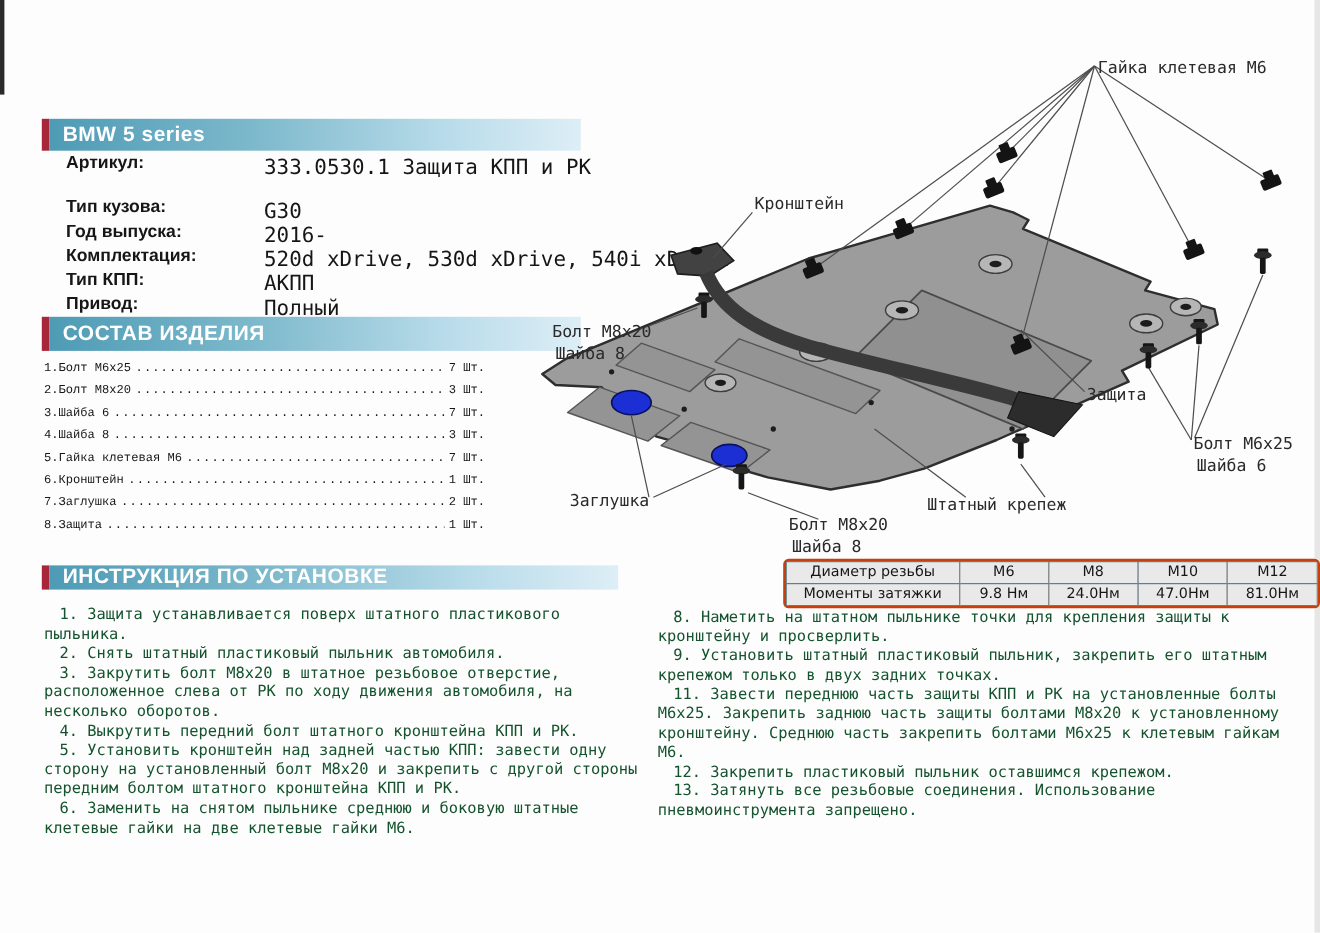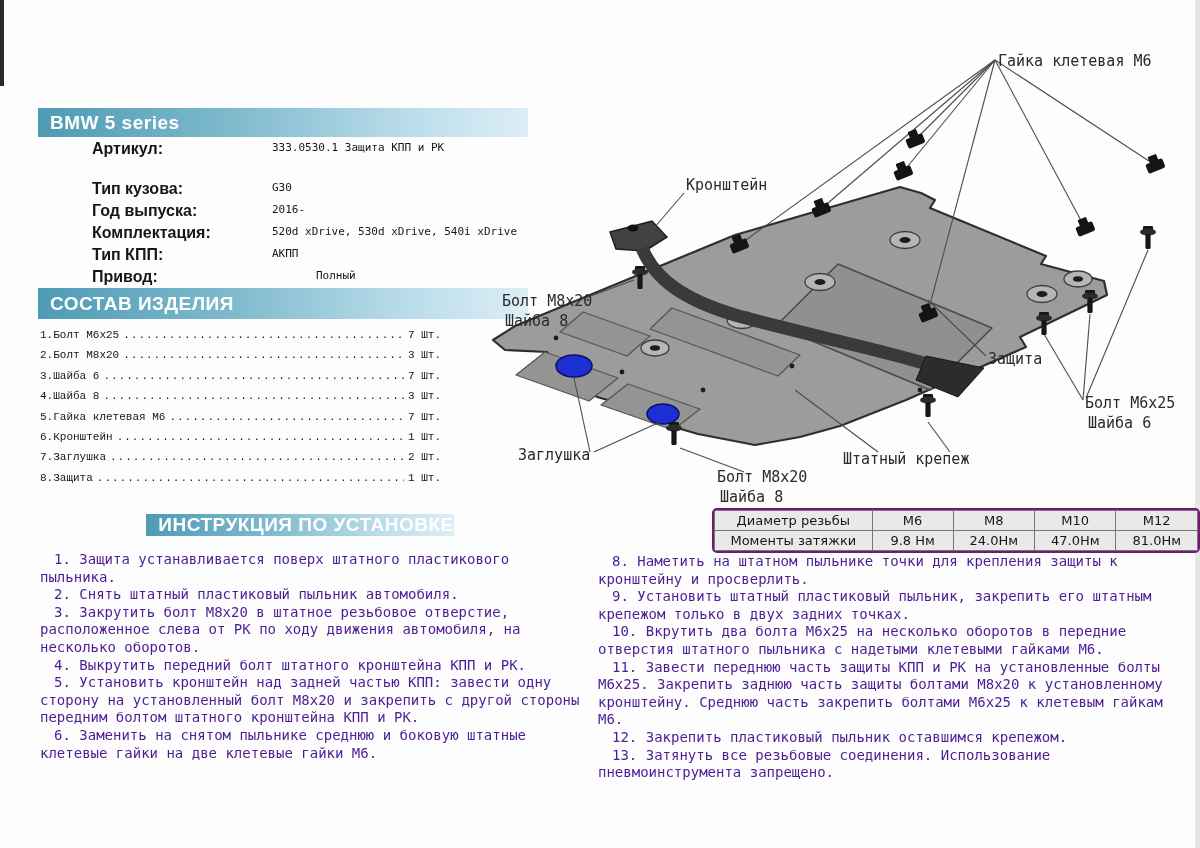--- a/index.html
+++ b/index.html
@@ -1,42 +1,42 @@
 <!DOCTYPE html>
 <html><head>
 <meta charset="utf-8">
 <style>
   html,body{margin:0;padding:0;}
   body{width:1200px;height:848px;position:relative;background:#fdfdfd;overflow:hidden;
        font-family:"DejaVu Sans",sans-serif;color:#161616;}
   .abs{position:absolute;}
   
-  .band{position:absolute;display:flex;height:30px;flex-direction:column;}
+  .band{position:absolute;display:flex;height:30px;}
   .band .redbar{width:7px;background:#a82639;}
   .band .grad{flex:1;display:flex;align-items:center;padding-left:12px;
       background:linear-gradient(90deg,#4e9bb5 0%,#7fbacd 40%,#b9dcea 75%,#ddeef6 100%);
       color:#ffffff;font-family:"Liberation Sans",sans-serif;font-weight:bold;
       font-size:19px;letter-spacing:.5px;white-space:nowrap;}
   
-  .spec-row{position:absolute;left:60px;display:flex;white-space:nowrap;margin-left:32px;}
+  .spec-row{position:absolute;left:60px;display:flex;white-space:nowrap;}
   .spec-label{width:180px;font-family:"Liberation Sans",sans-serif;font-weight:bold;font-size:16px;}
-  .spec-value{font-family:"DejaVu Sans Mono",monospace;font-size:11px;padding-top:1px;}
+  .spec-value{font-family:"DejaVu Sans Mono",monospace;font-size:19px;padding-top:1px;}
   
   .parts{position:absolute;left:40px;top:329px;width:424px;
       font-family:Liberation Mono, monospace;font-size:11px;}
   .parts .row{display:flex;align-items:baseline;height:20.4px;white-space:nowrap;}
   .parts .dots{flex:1;overflow:hidden;margin:0 4px;}
   .parts .dots::after{content:"...................................................................";letter-spacing:1px;}
   .parts .qty{min-width:56px;}
   
   .instr{position:absolute;font-family:"DejaVu Sans Mono",monospace;font-size:14px;
-      line-height:17.6px;color:#4c1d95;}
+      line-height:17.6px;color:#14532d;}
   .instr p{margin:0;text-indent:14px;}
   
-  .tq-wrap{position:absolute;left:712px;top:508px;border:2px solid #701a75;border-radius:5px;
+  .tq-wrap{position:absolute;left:712px;top:508px;border:2px solid #c2410c;border-radius:5px;
       overflow:hidden;background:#0369a1;}
   .tq{border-collapse:collapse;font-size:13px;font-family:"DejaVu Sans",sans-serif;}
   .tq td{border:1px solid #777;background:#e9e9e9;text-align:center;height:17px;
       padding:1px 6px;white-space:nowrap;}
   .tq td.c0{width:148px;}
   .tq td.cv{width:72px;margin-left:36px;}
   
   .dlabel{font-family:"DejaVu Sans Mono",monospace;font-size:15px;fill:#2a2a2a;}
   .callout{stroke:#4c4c4c;stroke-width:1.1;fill:none;}
   .edge-left{position:absolute;left:0;top:0;width:4px;height:86px;background:#2a2a2a;}
@@ -66,21 +66,21 @@
   <span class="spec-value">2016-</span>
 </div>
 <div class="spec-row" style="top:224px;">
   <span class="spec-label">Комплектация:</span>
   <span class="spec-value">520d xDrive, 530d xDrive, 540i xDrive</span>
 </div>
 <div class="spec-row" style="top:246px;">
   <span class="spec-label">Тип КПП:</span>
   <span class="spec-value">АКПП</span>
 </div>
-<div class="spec-row" style="top:268px;gap:44px;">
+<div class="spec-row" style="top:268px;">
   <span class="spec-label">Привод:</span>
   <span class="spec-value">Полный</span>
 </div>
 
 <div class="band" style="left:38px;top:288px;width:490px;height:31px;">
   <div class="redbar"></div>
   <div class="grad">СОСТАВ ИЗДЕЛИЯ</div>
 </div>
 
 <div class="parts">
@@ -119,37 +119,36 @@
       <span class="dots"></span>
       <span class="qty">2 Шт.</span>
     </div>
   <div class="row">
       <span>8.Защита</span>
       <span class="dots"></span>
       <span class="qty">1 Шт.</span>
     </div>
 </div>
 
-<div class="band" style="left:38px;top:514px;width:524px;height:22px;align-items:center;">
+<div class="band" style="left:38px;top:514px;width:524px;height:22px;">
   <div class="redbar"></div>
   <div class="grad">ИНСТРУКЦИЯ ПО УСТАНОВКЕ</div>
 </div>
 
 <div class="instr" style="left:40px;top:551px;width:548px;">
   <p>1. Защита устанавливается поверх штатного пластикового пыльника.</p>
   <p>2. Снять штатный пластиковый пыльник автомобиля.</p>
   <p>3. Закрутить болт М8х20 в штатное резьбовое отверстие, расположенное слева от РК по ходу движения автомобиля, на несколько оборотов.</p>
   <p>4. Выкрутить передний болт штатного кронштейна КПП и РК.</p>
   <p>5. Установить кронштейн над задней частью КПП: завести одну сторону на установленный болт М8х20 и закрепить с другой стороны передним болтом штатного кронштейна КПП и РК.</p>
   <p>6. Заменить на снятом пыльнике среднюю и боковую штатные клетевые гайки на две клетевые гайки М6.</p>
 </div>
 <div class="instr" style="left:598px;top:553px;width:572px;">
   <p>8. Наметить на штатном пыльнике точки для крепления защиты к кронштейну и просверлить.</p>
   <p>9. Установить штатный пластиковый пыльник, закрепить его штатным крепежом только в двух задних точках.</p>
-  <p>10. Вкрутить два болта М6х25 на несколько оборотов в передние отверстия штатного пыльника с надетыми клетевыми гайками М6.</p>
   <p>11. Завести переднюю часть защиты КПП и РК на установленные болты М6х25. Закрепить заднюю часть защиты болтами М8х20 к установленному кронштейну. Среднюю часть закрепить болтами М6х25 к клетевым гайкам М6.</p>
   <p>12. Закрепить пластиковый пыльник оставшимся крепежом.</p>
   <p>13. Затянуть все резьбовые соединения. Использование пневмоинструмента запрещено.</p>
 </div>
 
 <div class="tq-wrap">
   <table class="tq">
     <tbody>
         <tr>
       <td class="c0">Диаметр резьбы</td>

